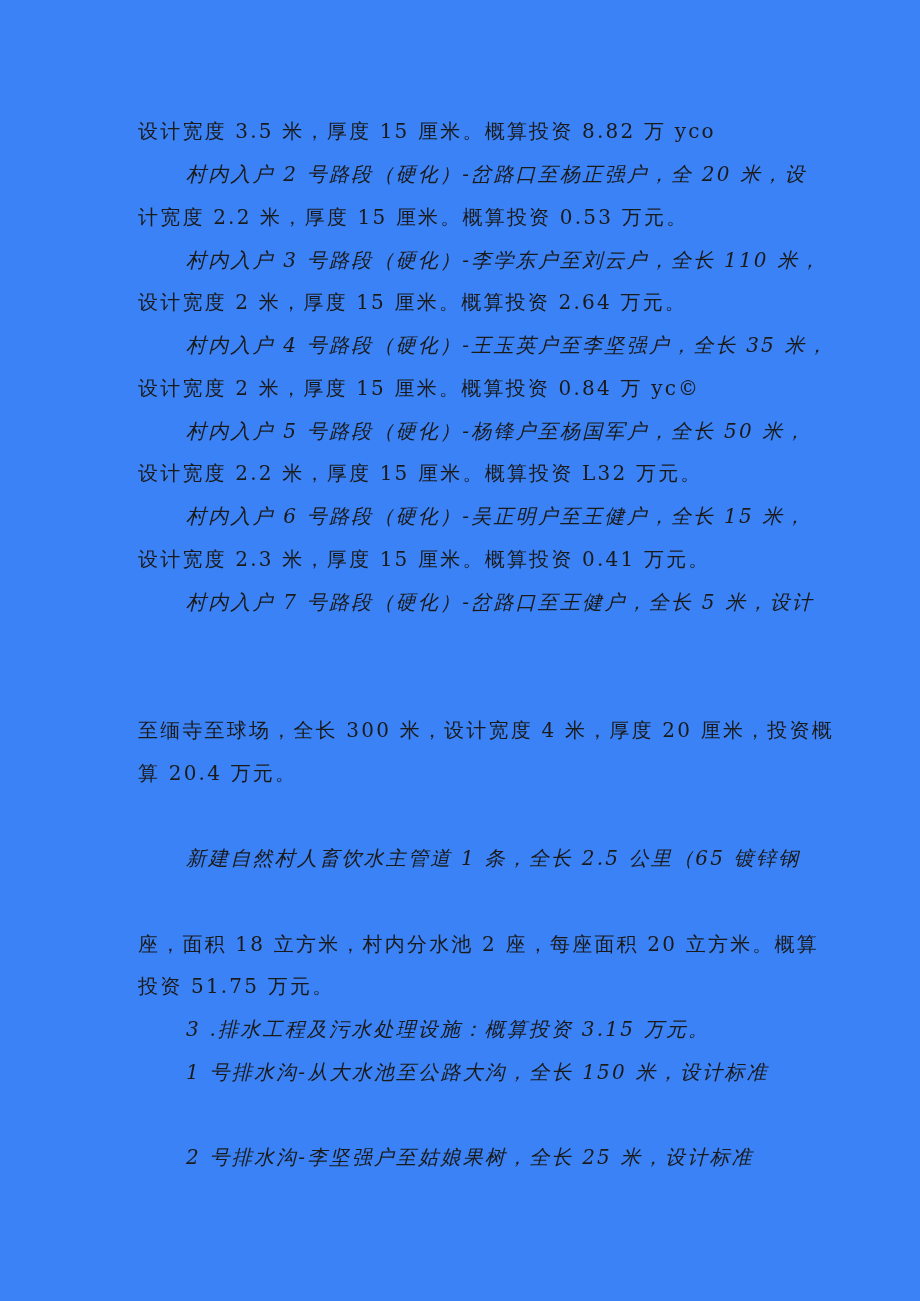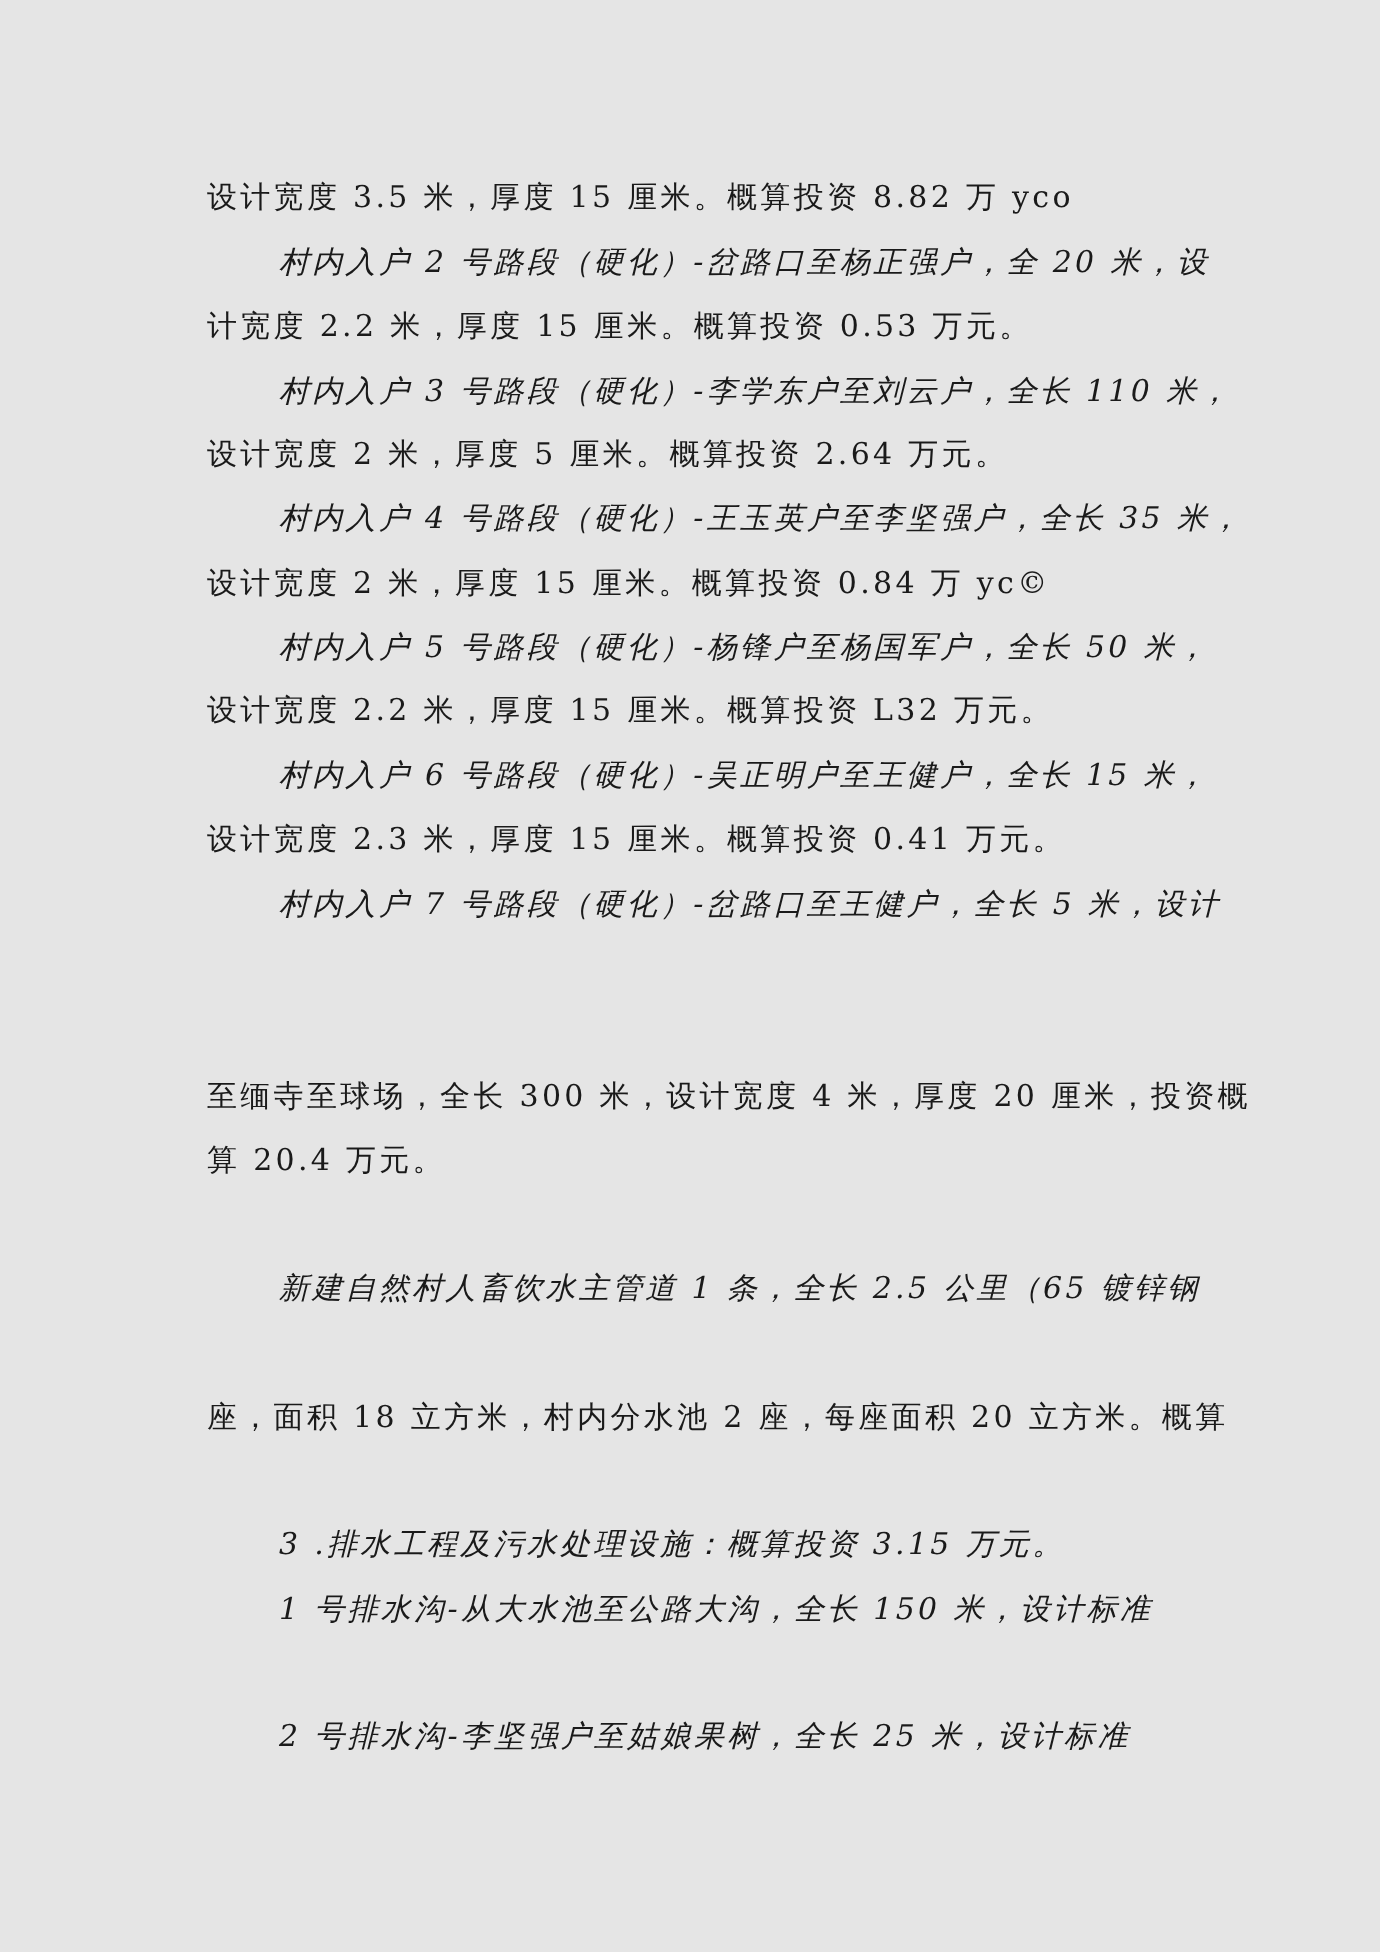--- a/index.html
+++ b/index.html
@@ -12,21 +12,21 @@
       height: 1301px;
       position: relative;
       overflow: hidden;
       font-family: "DejaVu Serif", "Liberation Serif", serif;
       color: #1a1a1a;
     }
     .page {
       position: absolute;
       left: 0; top: 0;
       width: 920px; height: 1301px;
-      background: #e5e5e5;
+      background: #3b82f6;
     }
     .line {
       position: absolute;
       left: 138px;
       height: 30px;
       line-height: 30px;
       font-size: 20px;
       letter-spacing: 2.2px;
       white-space: nowrap;
     }
@@ -34,28 +34,29 @@
     .indent-extra { left: 196px; }
   </style>
 </head>
 <body>
 
 <div class="page">
   <div class="line" style="top:116px">设计宽度 3.5 米，厚度 15 厘米。概算投资 8.82 万 yco</div>
   <div class="line indent" style="top:159px">村内入户 2 号路段（硬化）-岔路口至杨正强户，全 20 米，设</div>
   <div class="line" style="top:202px">计宽度 2.2 米，厚度 15 厘米。概算投资 0.53 万元。</div>
   <div class="line indent" style="top:245px">村内入户 3 号路段（硬化）-李学东户至刘云户，全长 110 米，</div>
-  <div class="line" style="top:287px">设计宽度 2 米，厚度 5 厘米。概算投资 2.64 万元。</div>
+  <div class="line" style="top:287px">设计宽度 2 米，厚度 15 厘米。概算投资 2.64 万元。</div>
   <div class="line indent" style="top:330px">村内入户 4 号路段（硬化）-王玉英户至李坚强户，全长 35 米，</div>
   <div class="line" style="top:373px">设计宽度 2 米，厚度 15 厘米。概算投资 0.84 万 yc©</div>
   <div class="line indent" style="top:416px">村内入户 5 号路段（硬化）-杨锋户至杨国军户，全长 50 米，</div>
   <div class="line" style="top:458px">设计宽度 2.2 米，厚度 15 厘米。概算投资 L32 万元。</div>
   <div class="line indent" style="top:501px">村内入户 6 号路段（硬化）-吴正明户至王健户，全长 15 米，</div>
   <div class="line" style="top:544px">设计宽度 2.3 米，厚度 15 厘米。概算投资 0.41 万元。</div>
   <div class="line indent" style="top:587px">村内入户 7 号路段（硬化）-岔路口至王健户，全长 5 米，设计</div>
   <div class="line" style="top:715px">至缅寺至球场，全长 300 米，设计宽度 4 米，厚度 20 厘米，投资概</div>
   <div class="line" style="top:758px">算 20.4 万元。</div>
   <div class="line indent" style="top:843px">新建自然村人畜饮水主管道 1 条，全长 2.5 公里（65 镀锌钢</div>
   <div class="line" style="top:929px">座，面积 18 立方米，村内分水池 2 座，每座面积 20 立方米。概算</div>
+  <div class="line" style="top:971px">投资 51.75 万元。</div>
   <div class="line indent" style="top:1014px">3 .排水工程及污水处理设施：概算投资 3.15 万元。</div>
   <div class="line indent" style="top:1057px">1 号排水沟-从大水池至公路大沟，全长 150 米，设计标准</div>
   <div class="line indent" style="top:1142px">2 号排水沟-李坚强户至姑娘果树，全长 25 米，设计标准</div>
 </div>
 
 </body></html>

